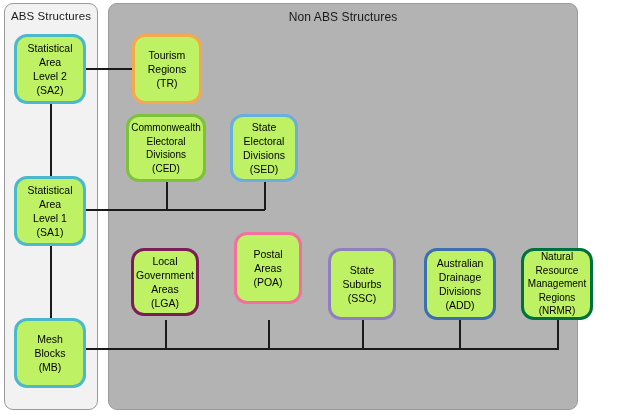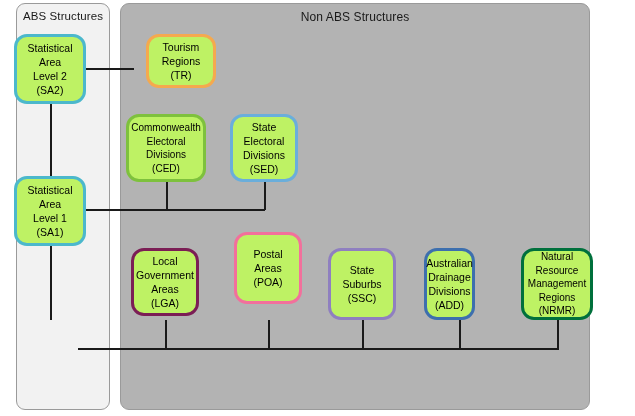--- a/index.html
+++ b/index.html
@@ -15,21 +15,20 @@
     font-family: "Liberation Sans", sans-serif;
     overflow: hidden;
   }
 
   
   .panel {
     position: absolute;
     border: 1px solid #9a9a9a;
     border-radius: 10px;
     box-sizing: border-box;
-    margin-left: 12px;
   }
   #abs-panel {
     left: 4px;
     top: 3px;
     width: 94px;
     height: 407px;
     background: #f2f2f2;
     border-radius: 9px;
   }
   #nonabs-panel {
@@ -113,22 +112,25 @@
   <div class="line v" style="left:557px; top:320px; height:29px;"></div>
 
   <div class="node" style="left:14px; top:34px; width:72px; height:70px; border-color:#4cb8cc;">
     <span class="lbl">Statistical<br>Area<br>Level 2<br>(SA2)</span>
   </div>
 
   <div class="node" style="left:14px; top:176px; width:72px; height:70px; border-color:#4cb8cc;">
     <span class="lbl">Statistical<br>Area<br>Level 1<br>(SA1)</span>
   </div>
 
+  <div class="node" style="left:14px; top:318px; width:72px; height:70px; border-color:#4cb8cc;">
+    <span class="lbl">Mesh<br>Blocks<br>(MB)</span>
+  </div>
 
-  <div class="node" style="left:146px; top:34px; width:70px; height:54px; border-color:#f5a94e;">
+  <div class="node" style="left:132px; top:34px; width:70px; height:70px; border-color:#f5a94e;">
     <span class="lbl">Tourism<br>Regions<br>(TR)</span>
   </div>
 
   <div class="node small" style="left:126px; top:114px; width:80px; height:68px; border-color:#7ec13d;">
     <span class="lbl">Commonwealth<br>Electoral<br>Divisions<br>(CED)</span>
   </div>
 
   <div class="node" style="left:230px; top:114px; width:68px; height:68px; border-color:#6aaedb;">
     <span class="lbl">State<br>Electoral<br>Divisions<br>(SED)</span>
   </div>
@@ -138,21 +140,21 @@
   </div>
 
   <div class="node" style="left:234px; top:232px; width:68px; height:72px; border-color:#f2709c;">
     <span class="lbl">Postal<br>Areas<br>(POA)</span>
   </div>
 
   <div class="node" style="left:328px; top:248px; width:68px; height:72px; border-color:#8f7fc0;">
     <span class="lbl">State<br>Suburbs<br>(SSC)</span>
   </div>
 
-  <div class="node" style="left:424px; top:248px; width:51px; height:72px; border-color:#3d6fae;justify-content:center;">
+  <div class="node" style="left:424px; top:248px; width:72px; height:72px; border-color:#3d6fae;justify-content:center;">
     <span class="lbl">Australian<br>Drainage<br>Divisions<br>(ADD)</span>
   </div>
 
   <div class="node small" style="left:521px; top:248px; width:72px; height:72px; border-color:#00703c;">
     <span class="lbl">Natural<br>Resource<br>Management<br>Regions<br>(NRMR)</span>
   </div>
 
 </div>
 
 </body></html>

